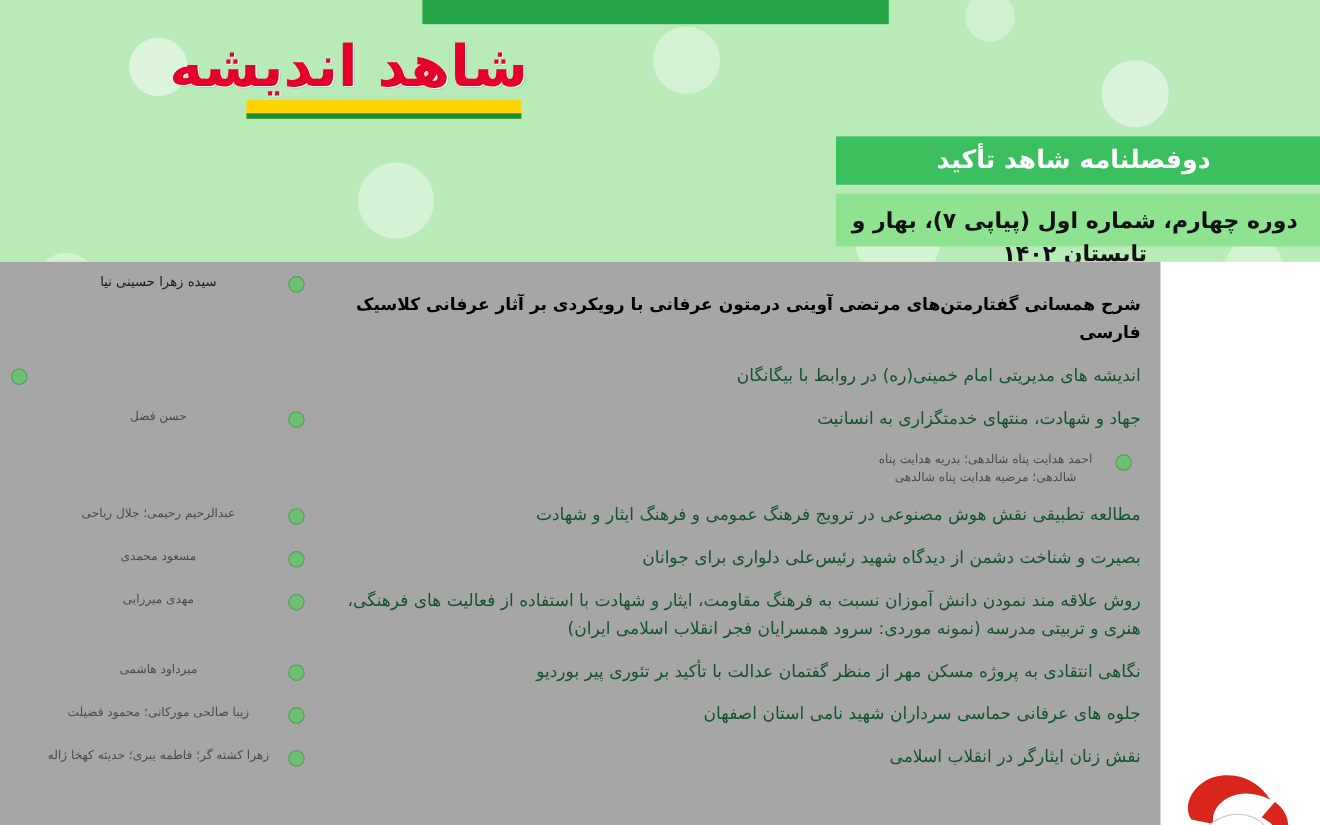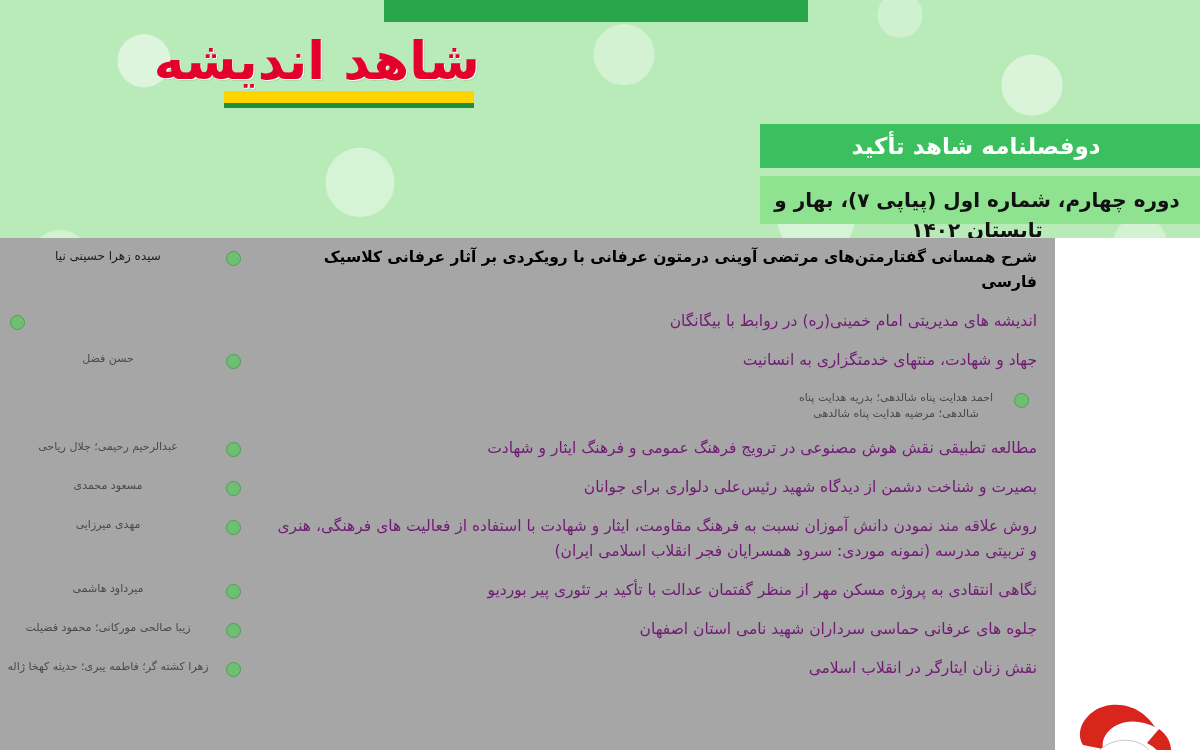--- a/index.html
+++ b/index.html
@@ -146,47 +146,49 @@
     align-items: flex-start;
     padding: 7px 16px 7px 0;
     direction: rtl;
     box-sizing: border-box;
     width: 1055px;
   }
   .toc-title {
     flex: 1;
     text-align: right;
     font-size: 15.5px;
-    color: #701a75;
+    color: #14532d;
     line-height: 25px;
     padding-left: 18px;
     padding-right: 2px;
   }
   .toc-row.featured .toc-title {
     font-weight: bold;
     color: #000000;
     font-size: 15.5px;
+    margin-top: 20px;
   }
   .bullet {
     width: 13px;
     height: 13px;
     border-radius: 50%;
     background: #6fbf73;
     border: 1px solid #4f9e55;
     margin: 6px 10px 0 10px;
     flex: 0 0 auto;
   }
   .toc-authors {
     width: 216px;
     flex: 0 0 216px;
     text-align: center;
     font-size: 11px;
     color: #4a4a4a;
     line-height: 16px;
     padding-top: 3px;
+    padding-left: 36px;
   }
   .toc-row.featured .toc-authors {
     color: #1a1a1a;
     font-size: 12px;
   }
 
   
   .emblem {
     position: absolute;
     left: 1063px;

